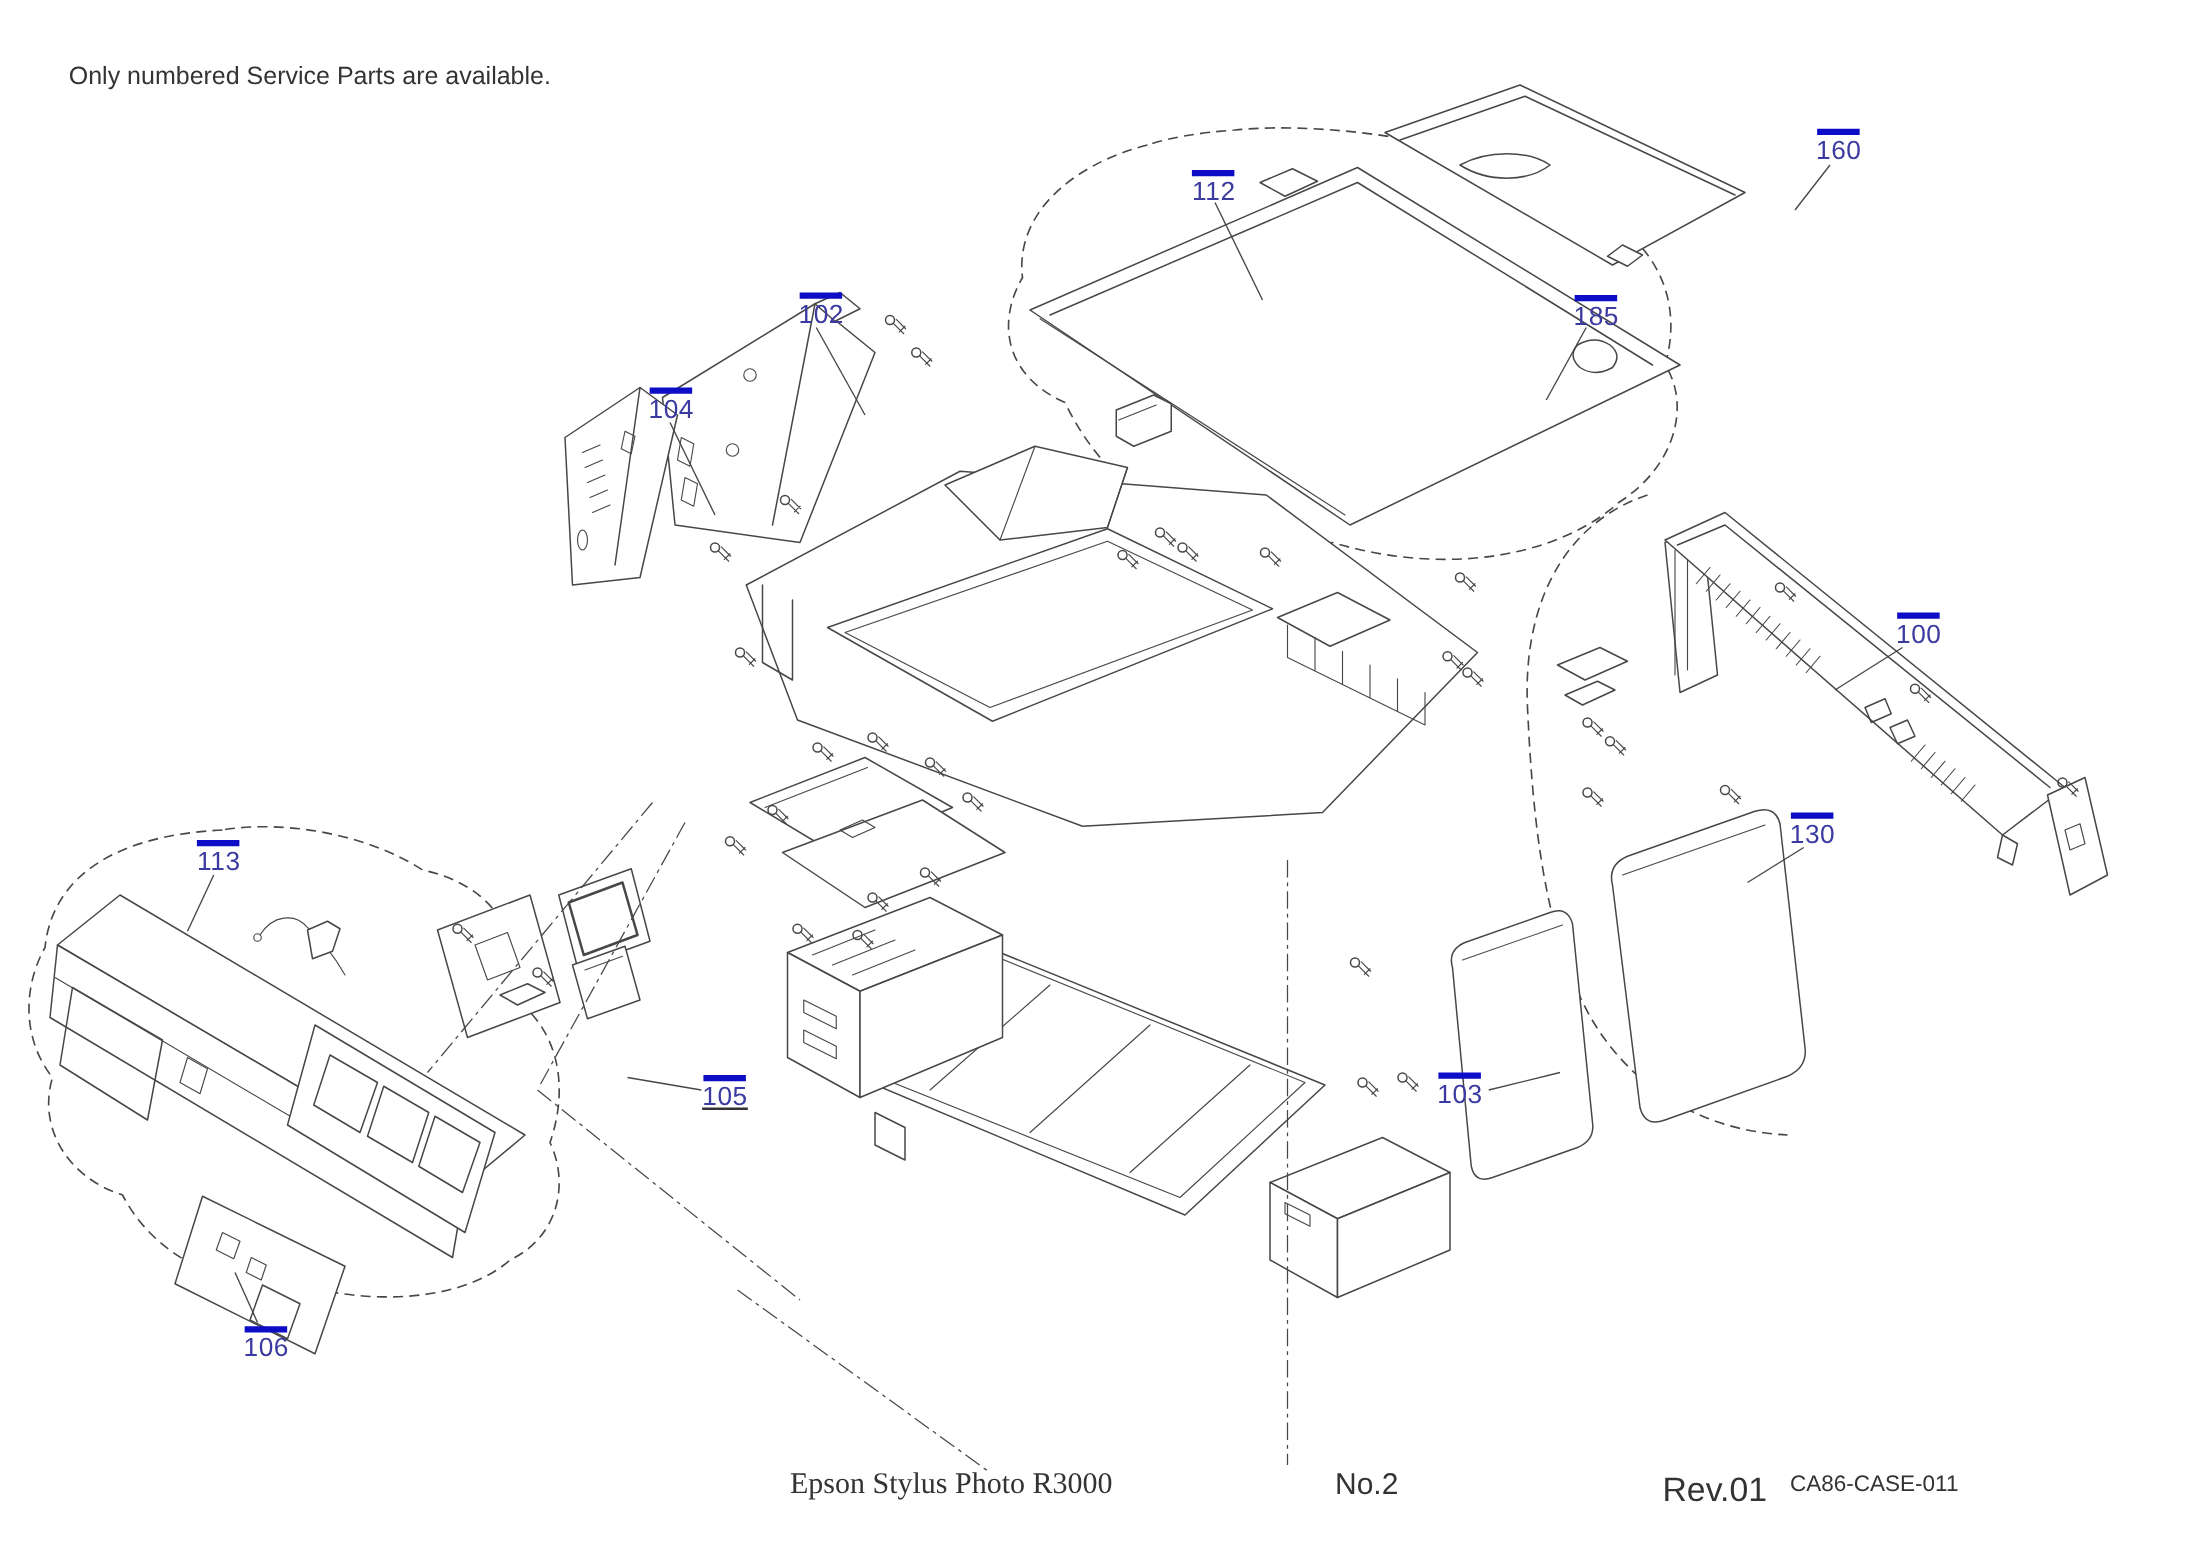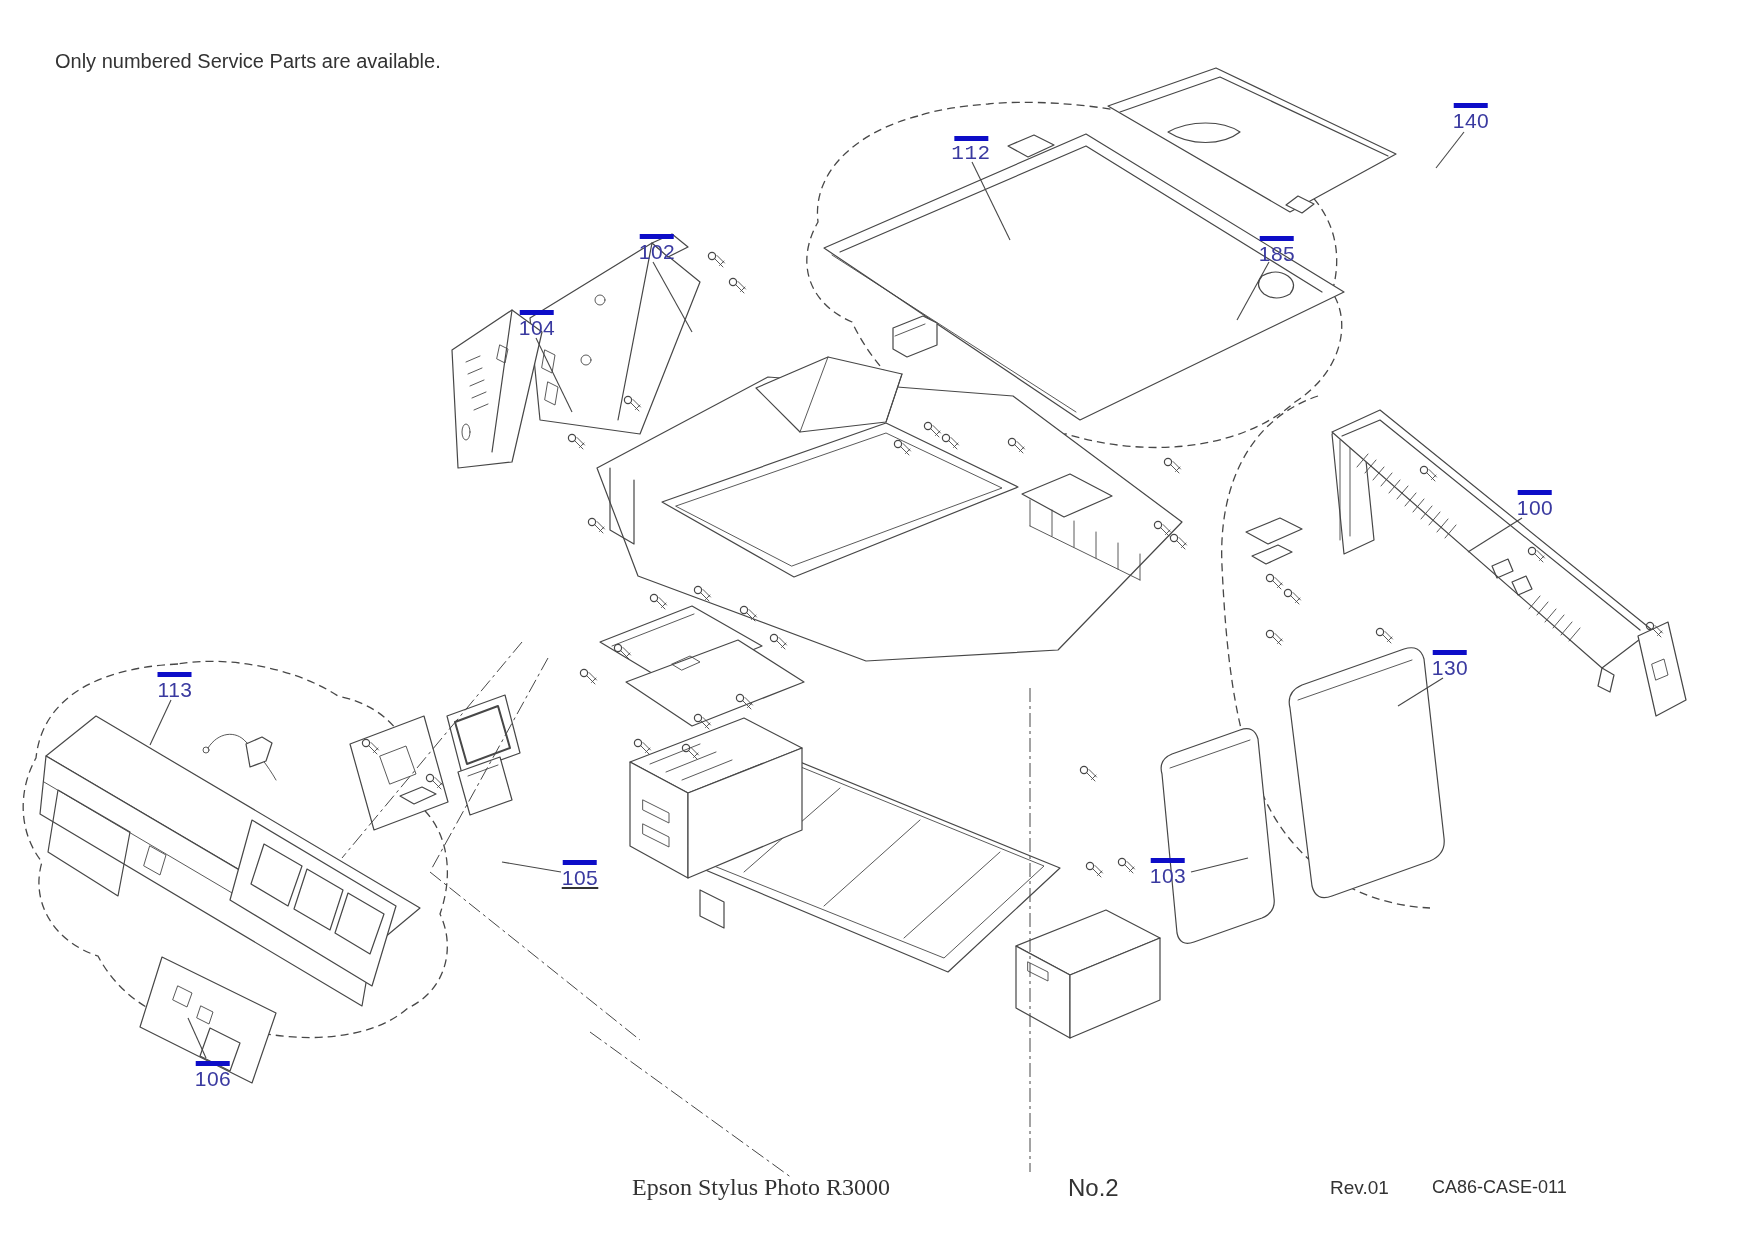--- a/index.html
+++ b/index.html
@@ -6,21 +6,21 @@
   #stage{position:relative;width:1754px;height:1240px;background:#ffffff;overflow:hidden;
          font-family:"Liberation Sans","DejaVu Sans",sans-serif;color:var(--text,#333);}
   #note{position:absolute;left:55px;top:50px;font-size:20px;color:var(--text,#333);white-space:nowrap;}
   #diagram-svg{position:absolute;left:0;top:0;}
   .plabel{position:absolute;transform:translateX(-50%);text-align:center;z-index:5;}
   .plabel .bar{display:block;width:34px;height:5px;margin:0 auto 2px auto;background:var(--label-bar,#0D0DC8);}
   .plabel .num{display:block;font-size:21px;line-height:22px;color:var(--label-text,#3A3AA0);letter-spacing:.5px;}
   #footer span{position:absolute;white-space:nowrap;color:var(--text,#333);}
   #f-model{left:632px;top:1174px;font-size:24px;font-family:Liberation Serif, serif;}
   #f-pageno{left:1068px;top:1174px;font-size:24px;}
-  #f-rev{left:1330px;top:1177px;font-size:19px;}
+  #f-rev{left:1330px;top:1177px;font-size:27px;}
   #f-code{left:1432px;top:1177px;font-size:18px;}
   .art{stroke:var(--line,#474747);stroke-width:1.2;fill:none;stroke-linejoin:round;stroke-linecap:round;}
   .artw{stroke:var(--line,#474747);stroke-width:1.2;fill:#ffffff;stroke-linejoin:round;}
   .dash{stroke:var(--line,#474747);stroke-width:1.3;fill:none;stroke-dasharray:8 5;}
   .phantom{stroke:var(--line,#474747);stroke-width:1;fill:none;stroke-dasharray:14 4 3 4;}
   .leader{stroke:var(--line,#474747);stroke-width:1.1;}
   .thin{stroke-width:.9;}
 </style>
 </head>
 <body>
@@ -250,27 +250,27 @@
       <div class="plabel" style="left: 580px; top: 860px; text-decoration: underline;">
         <span class="bar"></span>
         <span class="num">105</span>
       </div>
       <div class="plabel" style="left: 213px; top: 1061px;">
         <span class="bar"></span>
         <span class="num">106</span>
       </div>
       <div class="plabel" style="left: 1471px; top: 103px;">
         <span class="bar"></span>
-        <span class="num">140</span>
+        <span class="num">160</span>
       </div>
       <div class="plabel" style="left: 1277px; top: 236px;">
         <span class="bar"></span>
         <span class="num">185</span>
       </div>
-      <div class="plabel" style="left: 971px; top: 136px; font-family: Liberation Mono, monospace;">
+      <div class="plabel" style="left: 971px; top: 136px;">
         <span class="bar"></span>
         <span class="num">112</span>
       </div>
       <div class="plabel" style="left: 175px; top: 672px;">
         <span class="bar"></span>
         <span class="num">113</span>
       </div>
     </div>
 
   <div id="footer">

